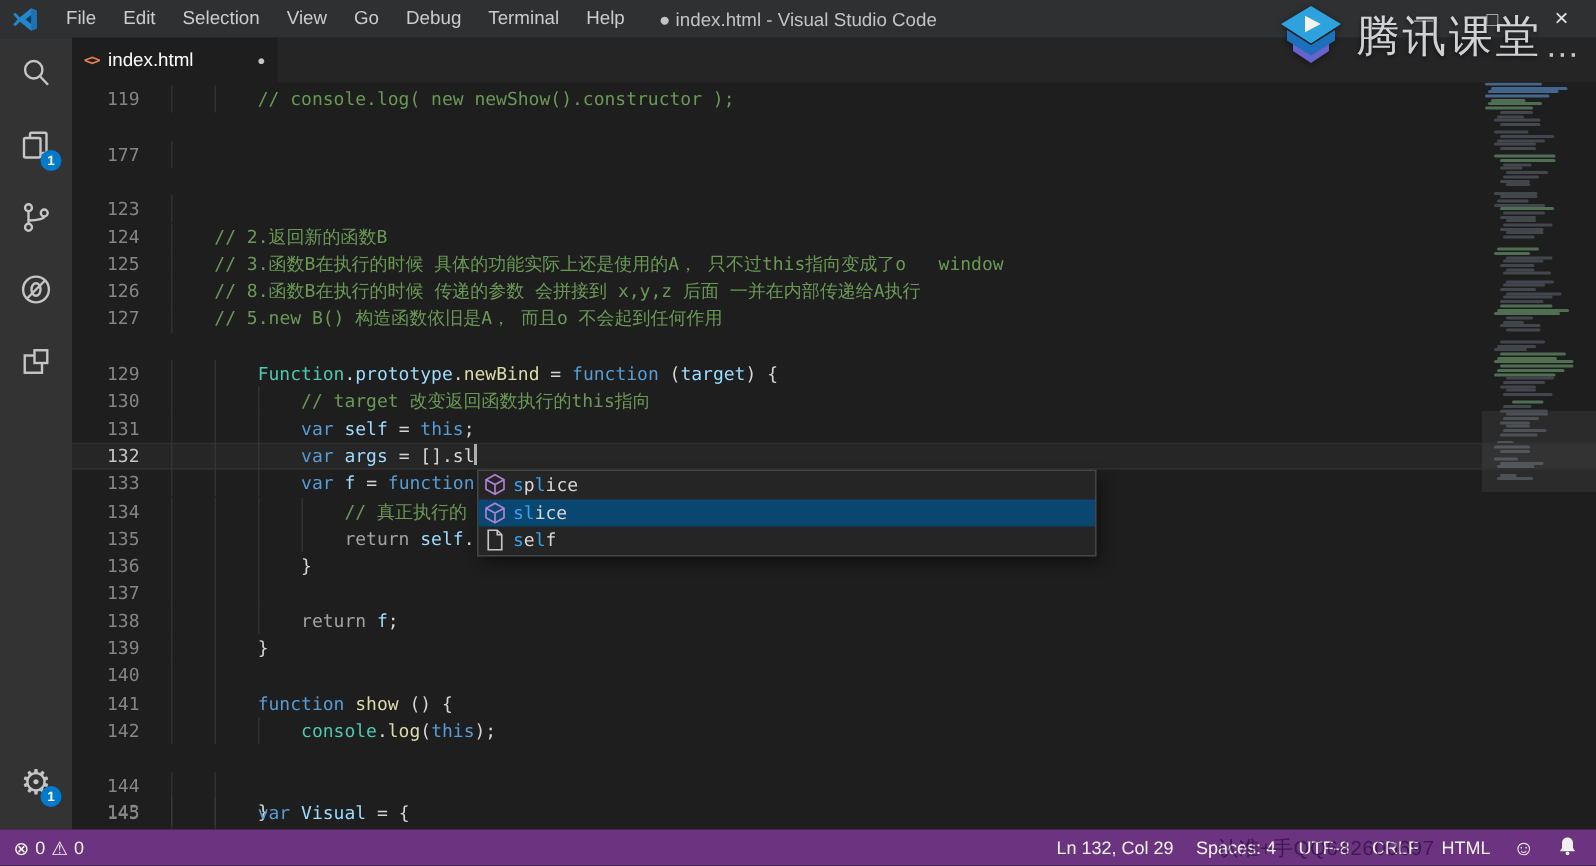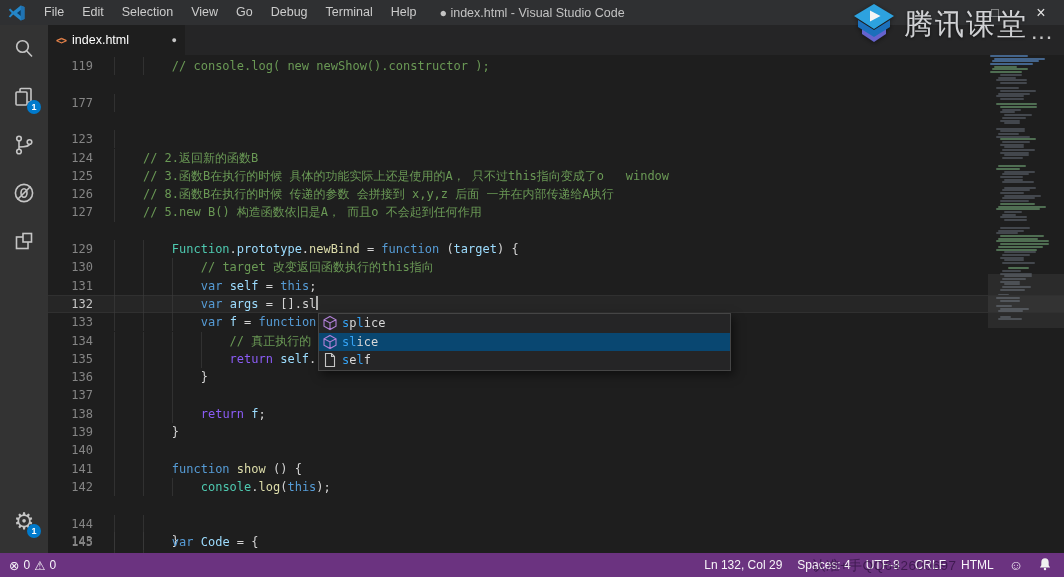--- a/index.html
+++ b/index.html
@@ -35,21 +35,21 @@
   .ab-bottom{margin-top:auto;margin-bottom:8px;}
   .gear-glyph{font-size:23px;color:#c5c5c5;}
   
   .editor-pane{position:absolute;left:48px;top:55px;right:0;bottom:24px;background:#1e1e1e;overflow:hidden;}
   .code-row{position:absolute;left:0;right:76px;height:18.3px;white-space:pre;}
   .code-row.current{background:rgba(255,255,255,.04);box-shadow:inset 0 1px 0 #303030,inset 0 -1px 0 #303030;right:0;}
   .ln{position:absolute;left:0;width:45px;text-align:right;color:#858585;font-size:12px;line-height:18.3px;}
   .current .ln{color:#c6c6c6;}
   .code-text{position:absolute;left:66px;font-size:12px;line-height:18.3px;color:#d4d4d4;}
   .guide{position:absolute;top:0;bottom:0;width:1px;background:#3c3c3c;opacity:.65;}
-  .tk-c{color:#6a9955;} .tk-k{color:#569cd6;} .tk-t{color:#8b5cf6;} .tk-v{color:#9cdcfe;}
+  .tk-c{color:#6a9955;} .tk-k{color:#569cd6;} .tk-t{color:#a3a3a3;} .tk-v{color:#9cdcfe;}
   .tk-f{color:#dcdcaa;} .tk-s{color:#4ec9b0;} .tk-p{color:#d4d4d4;}
   .cursor{display:inline-block;width:1.5px;height:14px;background:#aeafad;vertical-align:-2px;}
   
   .suggest{position:absolute;left:270px;top:258px;width:411px;background:#252526;border:1px solid #454545;
     box-shadow:3px 4px 9px rgba(0,0,0,.5);z-index:10;}
   .sg-row{height:18.6px;display:flex;align-items:center;padding-left:3px;}
   .sg-row.selected{background:#094771;}
   .sg-icon{width:16px;height:16px;margin-right:4px;flex:0 0 auto;}
   .sg-label{font-size:12px;color:#d8d8d8;}
   .sg-h{color:#35a2f3;}
@@ -303,21 +303,21 @@
     <div class="code-row mono" style="top: 294.8px;"><div class="guide" style="left: 66px;"></div><div class="guide" style="left: 94.88px;"></div><div class="guide" style="left: 123.76px;"></div><div class="guide" style="left: 152.64px;"></div><div class="ln">135</div><div class="code-text"><span>                </span><span class="tk-t">return</span><span class="tk-p"> </span><span class="tk-v">self</span><span class="tk-p">.</span></div></div>
     <div class="code-row mono" style="top: 313.1px;"><div class="guide" style="left: 66px;"></div><div class="guide" style="left: 94.88px;"></div><div class="guide" style="left: 123.76px;"></div><div class="ln">136</div><div class="code-text"><span>            </span><span class="tk-p">}</span></div></div>
     <div class="code-row mono" style="top: 331.4px;"><div class="guide" style="left: 66px;"></div><div class="guide" style="left: 94.88px;"></div><div class="guide" style="left: 123.76px;"></div><div class="ln">137</div><div class="code-text"></div></div>
     <div class="code-row mono" style="top: 349.7px;"><div class="guide" style="left: 66px;"></div><div class="guide" style="left: 94.88px;"></div><div class="guide" style="left: 123.76px;"></div><div class="ln">138</div><div class="code-text"><span>            </span><span class="tk-t">return</span><span class="tk-p"> </span><span class="tk-v">f</span><span class="tk-p">;</span></div></div>
     <div class="code-row mono" style="top: 368px;"><div class="guide" style="left: 66px;"></div><div class="guide" style="left: 94.88px;"></div><div class="ln">139</div><div class="code-text"><span>        </span><span class="tk-p">}</span></div></div>
     <div class="code-row mono" style="top: 386.3px;"><div class="guide" style="left: 66px;"></div><div class="guide" style="left: 94.88px;"></div><div class="ln">140</div><div class="code-text"></div></div>
     <div class="code-row mono" style="top: 404.6px;"><div class="guide" style="left: 66px;"></div><div class="guide" style="left: 94.88px;"></div><div class="ln">141</div><div class="code-text"><span>        </span><span class="tk-k">function</span><span class="tk-p"> </span><span class="tk-f">show</span><span class="tk-p"> () {</span></div></div>
     <div class="code-row mono" style="top: 422.9px;"><div class="guide" style="left: 66px;"></div><div class="guide" style="left: 94.88px;"></div><div class="guide" style="left: 123.76px;"></div><div class="ln">142</div><div class="code-text"><span>            </span><span class="tk-s">console</span><span class="tk-p">.</span><span class="tk-f">log</span><span class="tk-p">(</span><span class="tk-k">this</span><span class="tk-p">);</span></div></div>
     <div class="code-row mono" style="top: 441px; margin-top: 36px;"><div class="guide" style="left: 66px;"></div><div class="guide" style="left: 94.88px;"></div><div class="ln">143</div><div class="code-text"><span>        </span><span class="tk-p">}</span></div></div>
     <div class="code-row mono" style="top: 459.5px;"><div class="guide" style="left: 66px;"></div><div class="guide" style="left: 94.88px;"></div><div class="ln">144</div><div class="code-text"></div></div>
-    <div class="code-row mono" style="top: 477.8px;"><div class="guide" style="left: 66px;"></div><div class="guide" style="left: 94.88px;"></div><div class="ln">145</div><div class="code-text"><span>        </span><span class="tk-k">var</span><span class="tk-p"> </span><span class="tk-v">Code</span><span class="tk-p"> = {</span></div></div>
+    <div class="code-row mono" style="top: 477.8px;"><div class="guide" style="left: 66px;"></div><div class="guide" style="left: 94.88px;"></div><div class="ln">145</div><div class="code-text"><span>        </span><span class="tk-k">var</span><span class="tk-p"> </span><span class="tk-v">Visual</span><span class="tk-p"> = {</span></div></div>
     <div class="code-row mono" style="top: 496.1px;"><div class="guide" style="left: 66px;"></div><div class="guide" style="left: 94.88px;"></div><div class="ln">146</div><div class="code-text"></div></div>
   </div>
 
 <div class="statusbar" id="statusbar" style="background: rgb(107, 51, 128);">
   <div class="sb-left" id="sb-left">
       <div class="sb-item">
         <span><span class="sb-glyph">⊗</span></span>
         <span>0</span>
       </div>
       <div class="sb-item">

